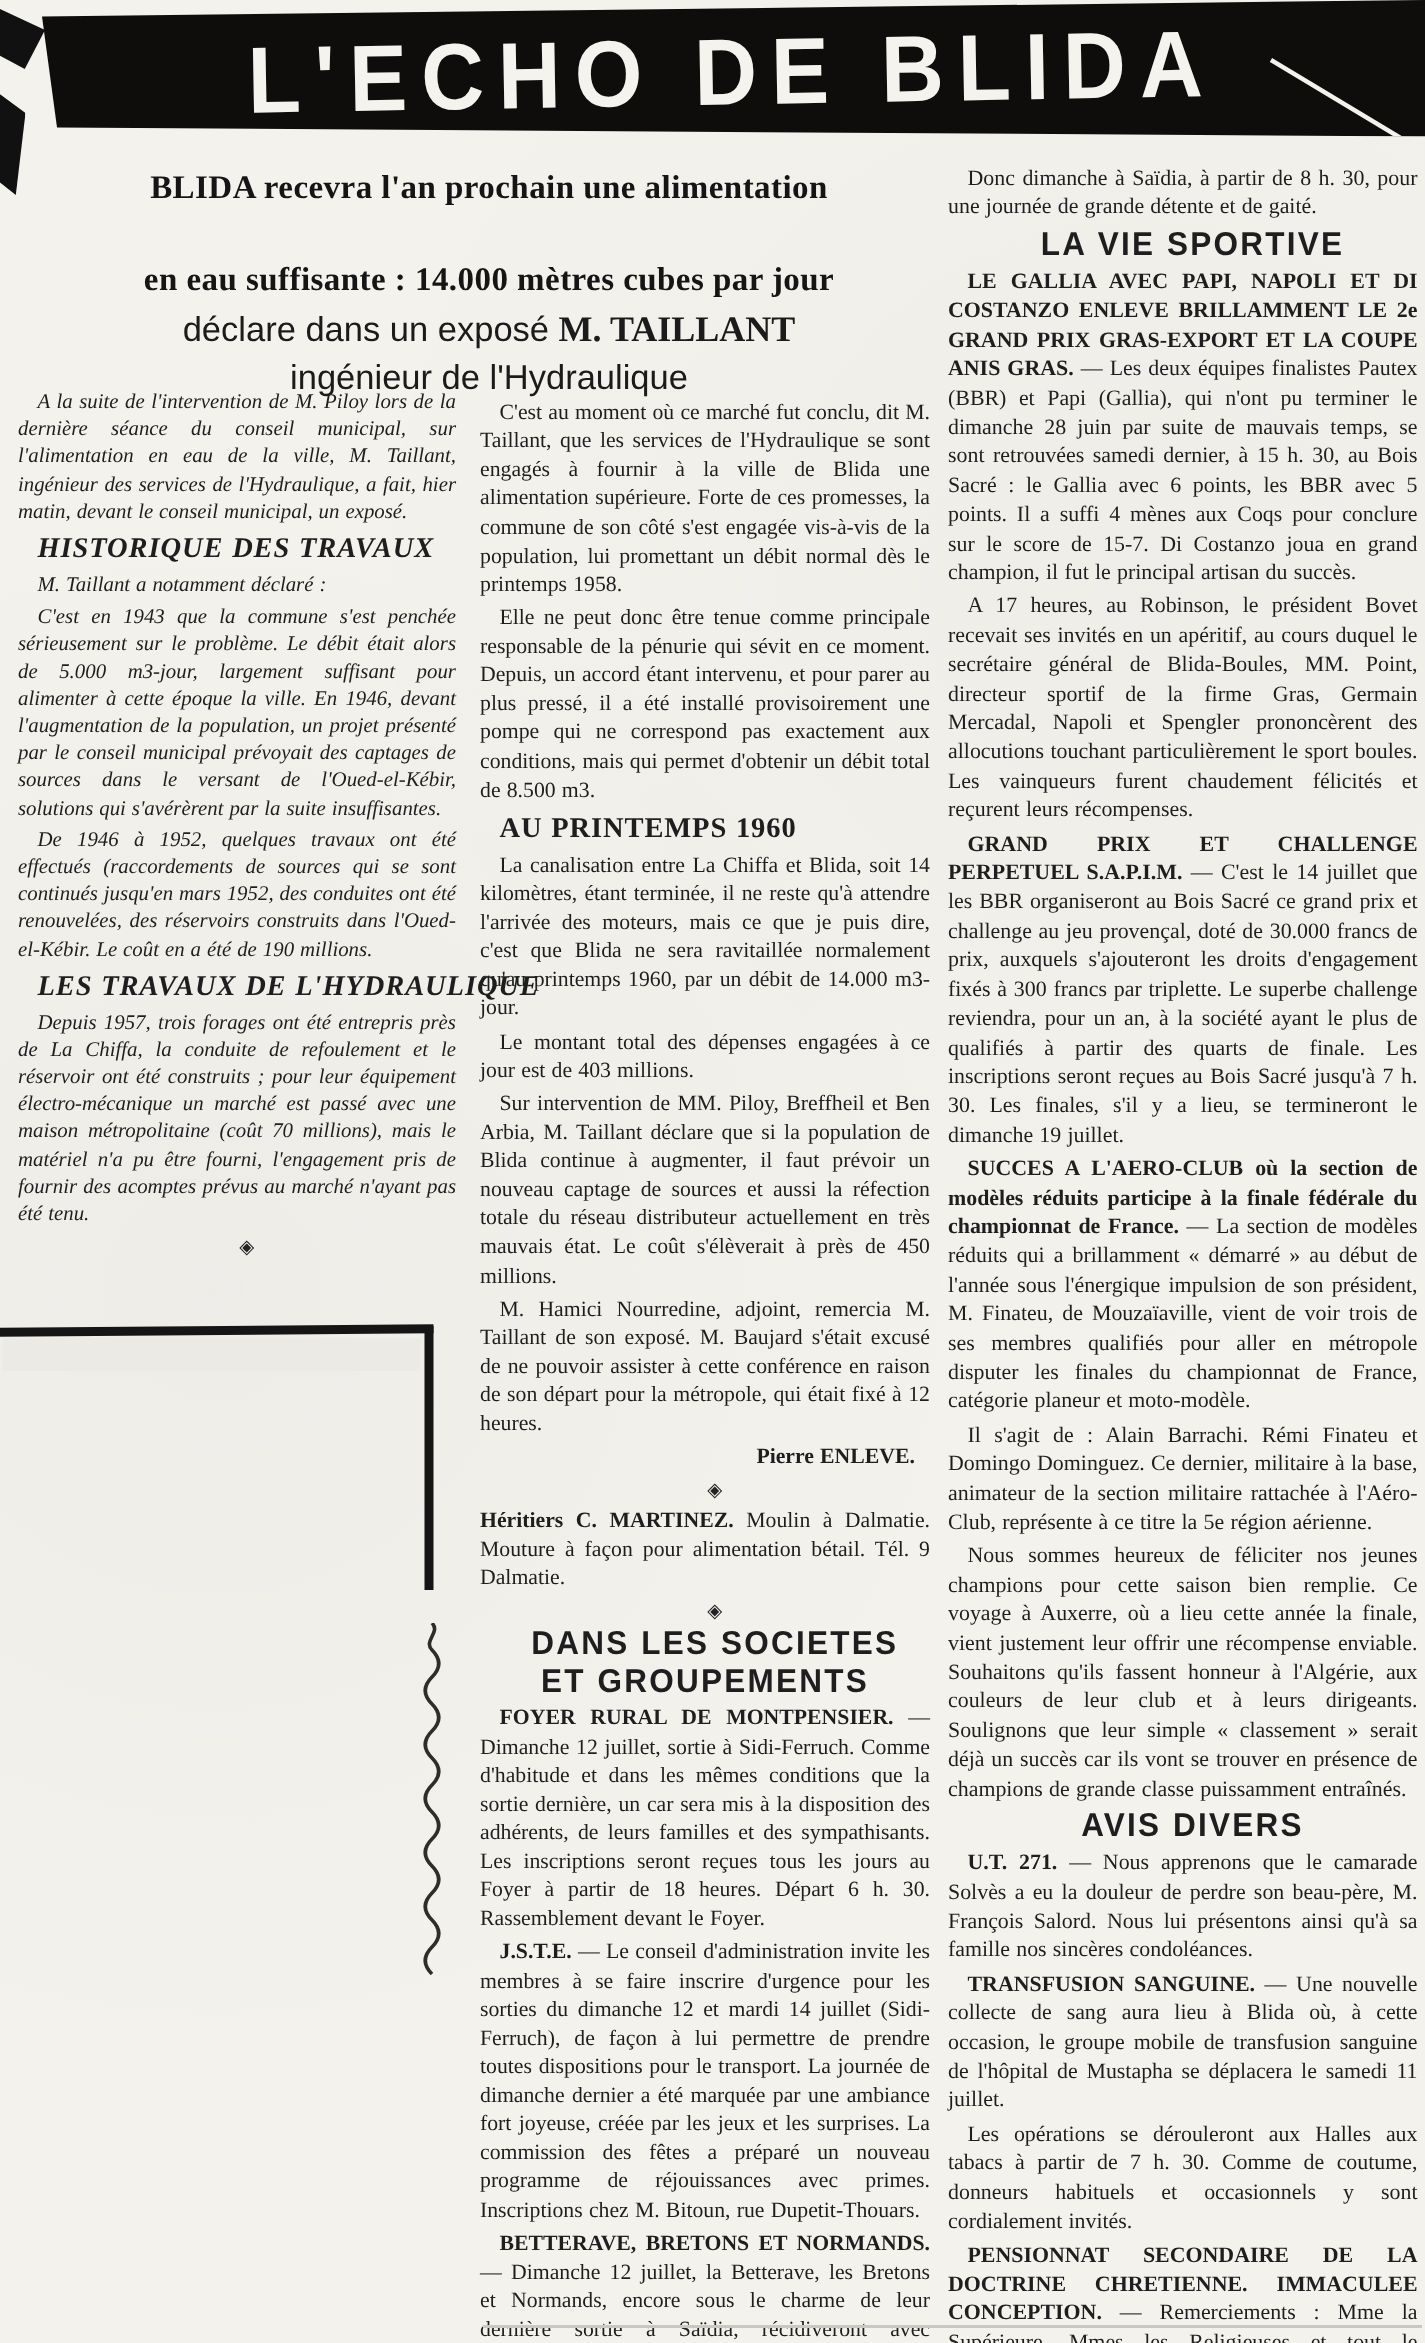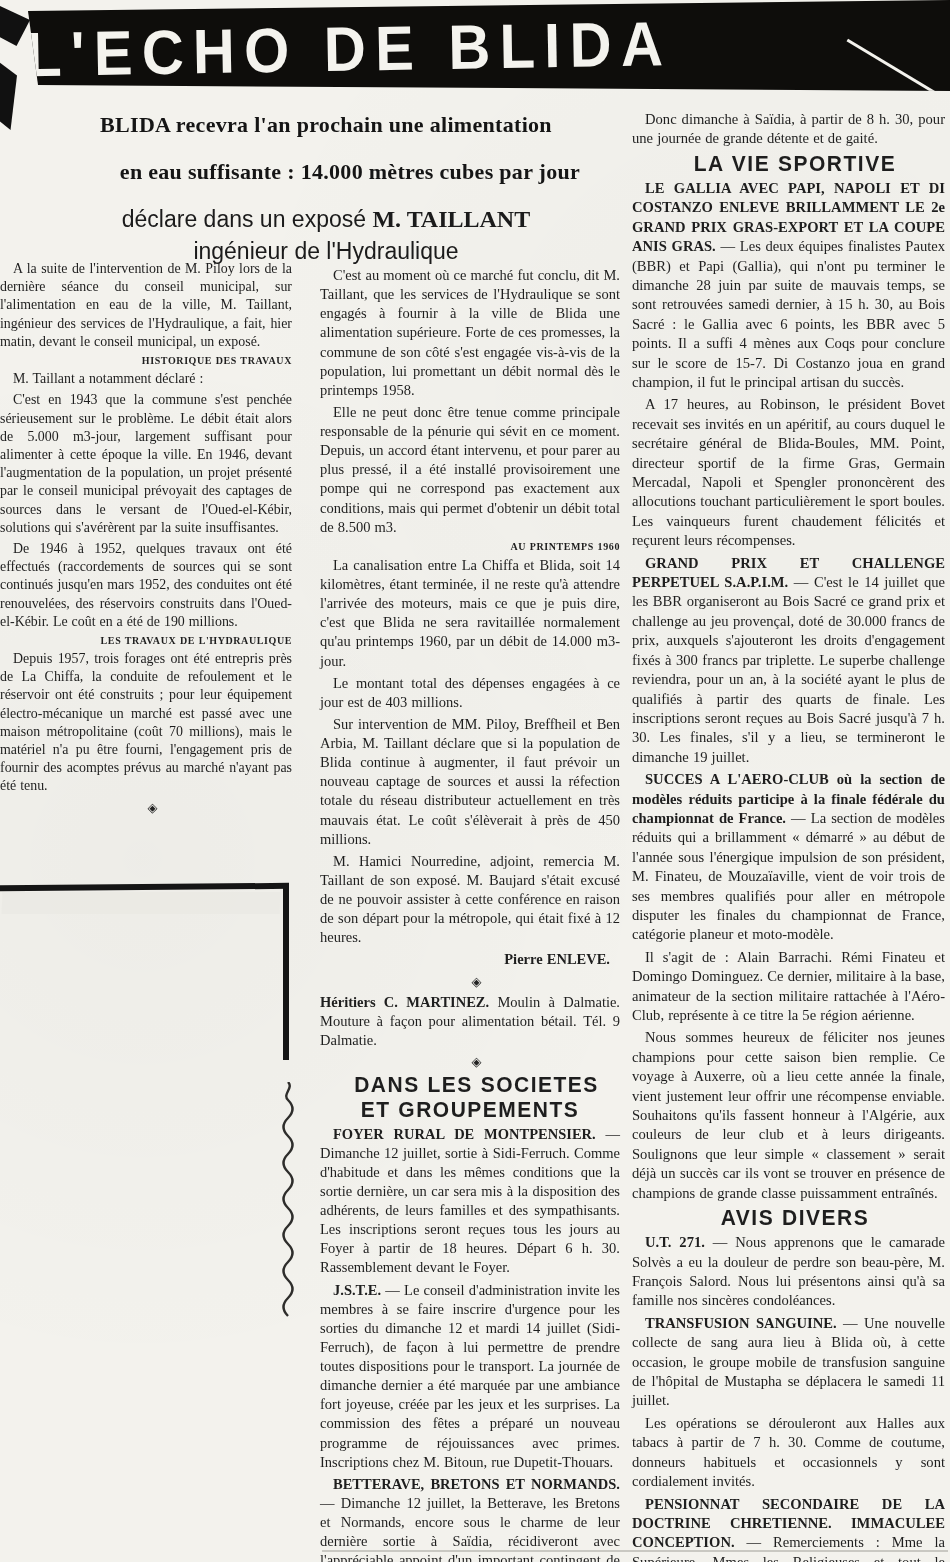--- a/index.html
+++ b/index.html
@@ -9,53 +9,53 @@
   #page{position:relative;width:950px;height:1562px;
         background:
           radial-gradient(circle at 15% 55%, rgba(0,0,0,0.025), transparent 45%),
           radial-gradient(circle at 80% 25%, rgba(0,0,0,0.02), transparent 40%),
           #f3f2ed;
         color:#1e1e1e;}
 
   
   .masthead{position:absolute;left:26px;top:0;width:924px;height:97px;background:#0e0d0b;
             clip-path:polygon(2px 11px,100% 0px,100% 91px,12px 85px);
-            display:flex;align-items:center;justify-content:flex-start;}
+            display:flex;align-items:center;justify-content:center;}
   .masthead h1{margin:0;transform:rotate(-1deg) scaleY(1.08);
                font-family:"Liberation Sans","DejaVu Sans",sans-serif;
                font-weight:bold;font-size:58px;letter-spacing:0.16em;
                color:#f4f3ee;white-space:nowrap;}
   .banner-slash{position:absolute;right:-18px;bottom:22px;width:130px;height:3px;
                 background:#f3f2ed;transform:rotate(31deg);}
   .tear1{position:absolute;left:0;top:6px;width:30px;height:40px;background:#111;
          clip-path:polygon(0 0,100% 35%,55% 100%,0 78%);}
   .tear2{position:absolute;left:0;top:60px;width:17px;height:70px;background:#111;
          clip-path:polygon(0 4%,100% 22%,62% 100%,0 88%);}
 
   
   .hl{position:absolute;left:10px;width:632px;text-align:center;white-space:nowrap;
       font-weight:bold;font-size:22px;letter-spacing:0.3px;color:#151515;}
   .hl1{top:112px;}
-  .hl2{top:159px;margin-left:24px;}
+  .hl2{top:173px;}
   .hsub{position:absolute;left:10px;width:632px;text-align:center;white-space:nowrap;
         font-family:"Liberation Sans","DejaVu Sans",sans-serif;
         font-size:23px;color:#1b1b1b;}
   .hsub1{top:206px;}
   .hsub2{top:238px;}
   .hsub .caps{font-family:"Liberation Serif",serif;font-weight:bold;font-size:24px;}
 
   
   .col{position:absolute;text-align:justify;}
   .col p{margin:0 0 3px 0;text-indent:13px;word-spacing:0.5px;}
   .col p.noindent{text-indent:0;}
-  #col1{left:0;top:260px;width:292px;font-size:13.9px;line-height:1.31;}
+  #col1{left:12px;top:260px;width:292px;font-size:13.9px;line-height:1.31;font-style:italic;}
   #col2{left:320px;top:266px;width:300px;font-size:14.5px;line-height:1.32;}
   #col3{left:632px;top:110px;width:313px;font-size:14.6px;line-height:1.33;}
 
-  .sub-head{font-weight:bold;text-align:right;text-indent:0;font-size:10px;
+  .sub-head{font-weight:bold;text-align:left;text-indent:0;font-size:19px;
             letter-spacing:0.6px;margin:9px 0 5px 0;white-space:nowrap;}
   .big-head{font-family:"Liberation Sans","DejaVu Sans",sans-serif;font-weight:bold;
             text-align:center;text-indent:0;font-size:21px;letter-spacing:1.5px;
             margin:14px 0 10px 0;transform:scaleY(1.05);line-height:1.15;}
   .lead{font-weight:bold;}
   .signature{text-align:right;font-weight:bold;padding-right:10px;margin:4px 0 2px 0;}
   .ornament{text-align:center;font-size:13px;margin:6px 0;text-indent:0;color:#222;}
 
   
   .adbox-top{position:absolute;left:0;top:884px;width:289px;height:6px;background:#151515;

